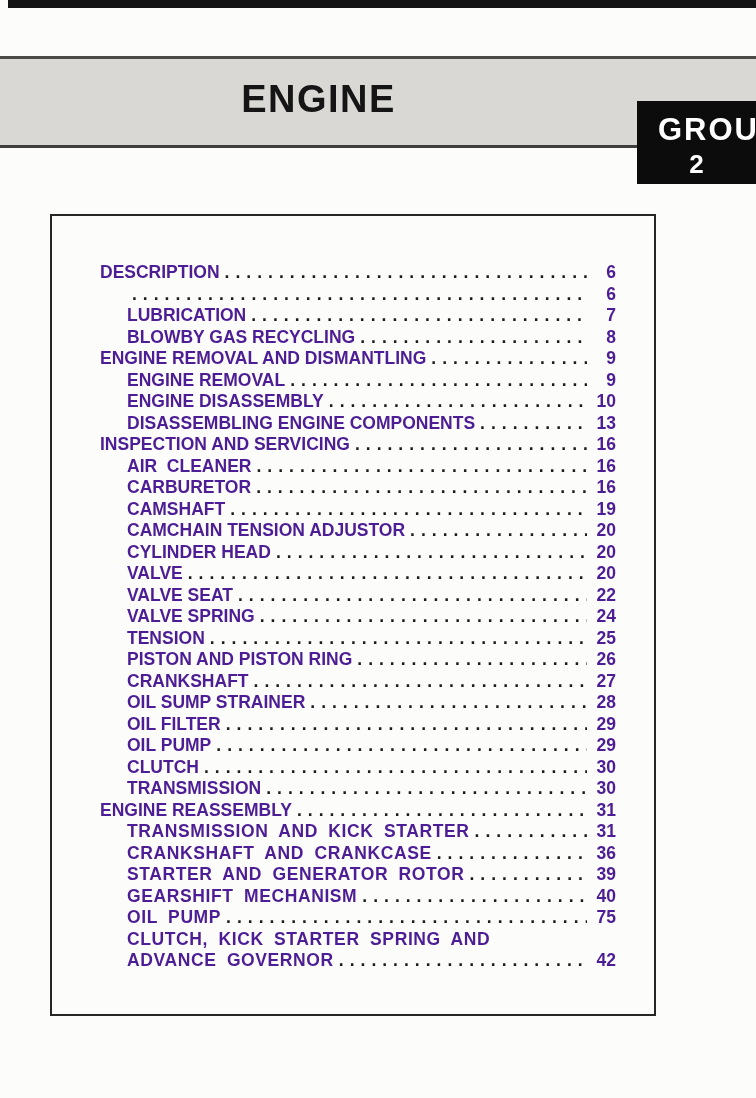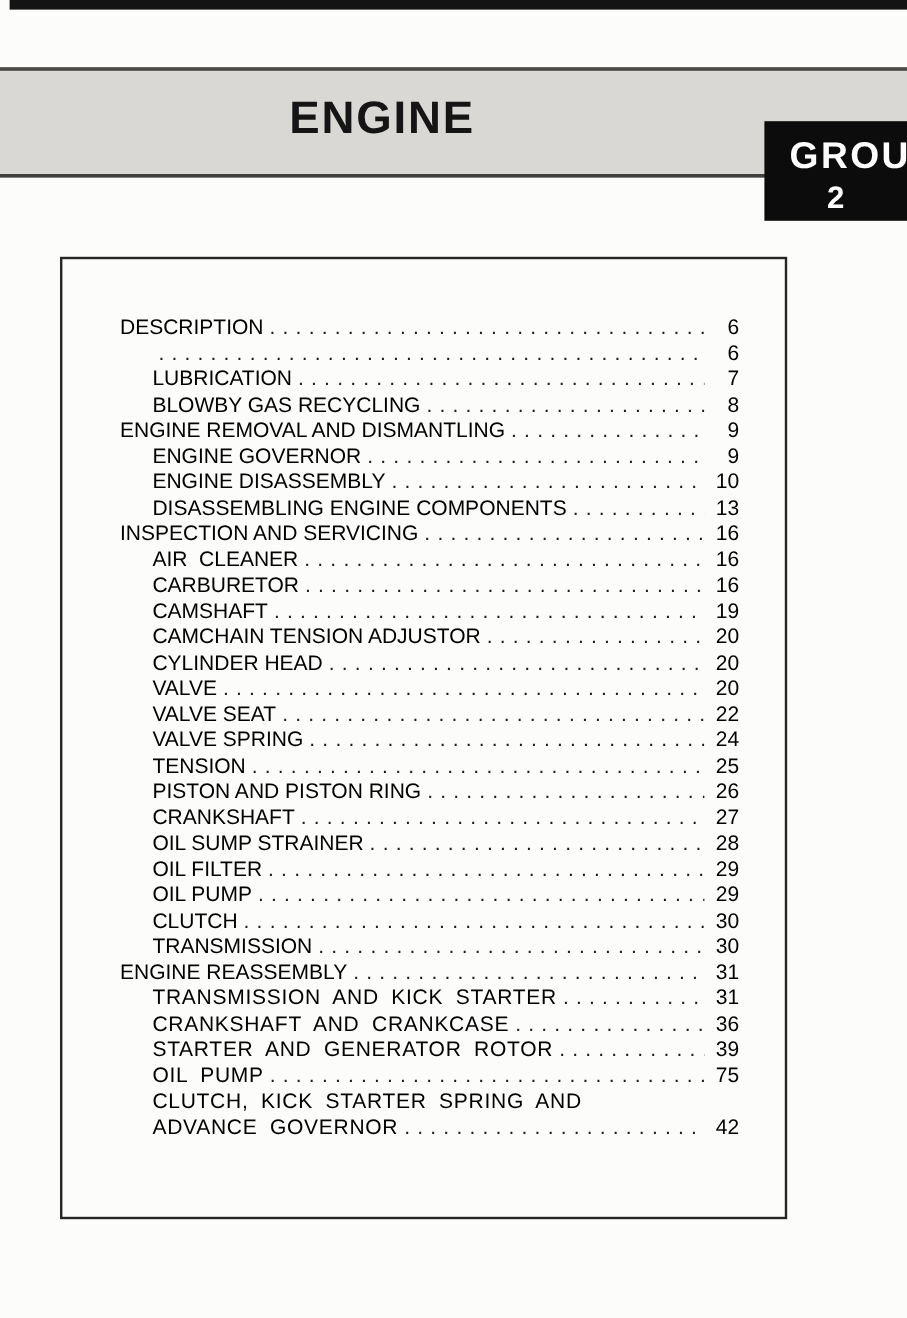--- a/index.html
+++ b/index.html
@@ -55,22 +55,22 @@
     width: 606px; height: 802px;
     box-sizing: border-box;
     border: 2px solid #262626;
     background: #fcfcfa;
   }
   .toc-list {
     padding: 46px 38px 0 0;
   }
   .toc-row {
     display: flex; align-items: flex-end;
-    line-height: 21.5px; font-size: 17.5px; font-weight: normal;
-    color: #000000; padding-left: 48px;
+    line-height: 21.5px; font-size: 17.5px; font-weight: bold;
+    color: #4c1d95; padding-left: 48px;
   }
   .toc-row.sub { padding-left: 75px; }
   .toc-row.wide .label { word-spacing: 5px; letter-spacing: 0.6px; }
   .toc-row .label { white-space: pre; }
   .leader {
     flex: 1; overflow: hidden; white-space: nowrap; margin: 0 2px 0 5px;
   }
   .leader::after {
     content: "...........................................................................";
     letter-spacing: 6px; color: #1b1b1b;
@@ -114,21 +114,21 @@
         <span class="label">BLOWBY GAS RECYCLING</span>
         <span class="leader"></span>
         <span class="pagenum">8</span>
       </div>
       <div class="toc-row">
         <span class="label">ENGINE REMOVAL AND DISMANTLING</span>
         <span class="leader"></span>
         <span class="pagenum">9</span>
       </div>
       <div class="toc-row sub">
-        <span class="label">ENGINE GOVERNOR</span>
+        <span class="label">ENGINE REMOVAL</span>
         <span class="leader"></span>
         <span class="pagenum">9</span>
       </div>
       <div class="toc-row sub">
         <span class="label">ENGINE DISASSEMBLY</span>
         <span class="leader"></span>
         <span class="pagenum">10</span>
       </div>
       <div class="toc-row sub">
         <span class="label">DISASSEMBLING ENGINE COMPONENTS</span>
@@ -232,20 +232,25 @@
       </div>
       <div class="toc-row sub wide">
         <span class="label">CRANKSHAFT AND CRANKCASE</span>
         <span class="leader"></span>
         <span class="pagenum">36</span>
       </div>
       <div class="toc-row sub wide">
         <span class="label">STARTER AND GENERATOR ROTOR</span>
         <span class="leader"></span>
         <span class="pagenum">39</span>
+      </div>
+      <div class="toc-row sub wide">
+        <span class="label">GEARSHIFT MECHANISM</span>
+        <span class="leader"></span>
+        <span class="pagenum">40</span>
       </div>
       <div class="toc-row sub wide">
         <span class="label">OIL PUMP</span>
         <span class="leader"></span>
         <span class="pagenum">75</span>
       </div>
       <div class="toc-row sub wide noleader">
         <span class="label">CLUTCH, KICK STARTER SPRING AND</span>
         <span class="leader"></span>
         <span class="pagenum"></span>

